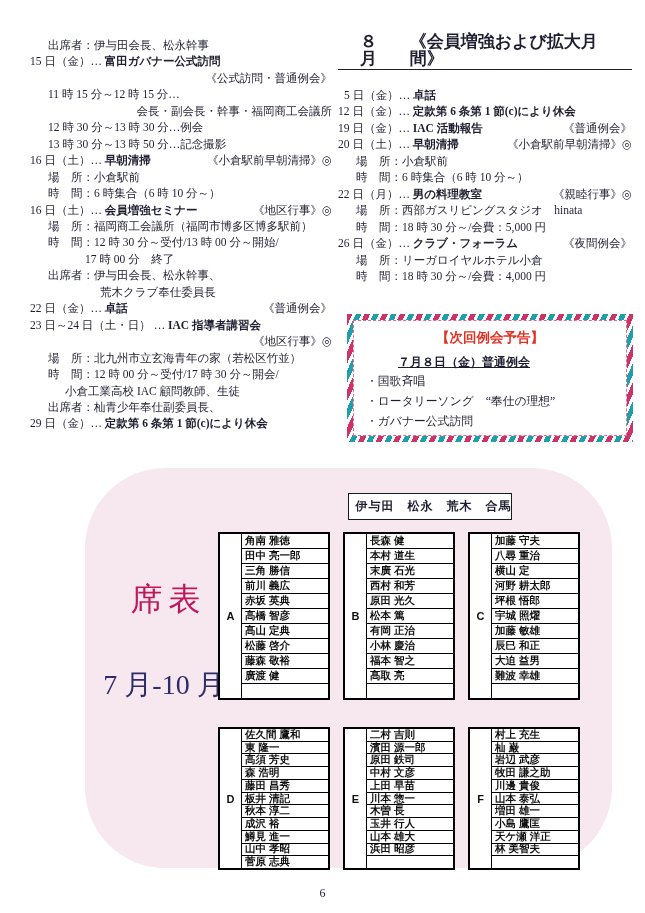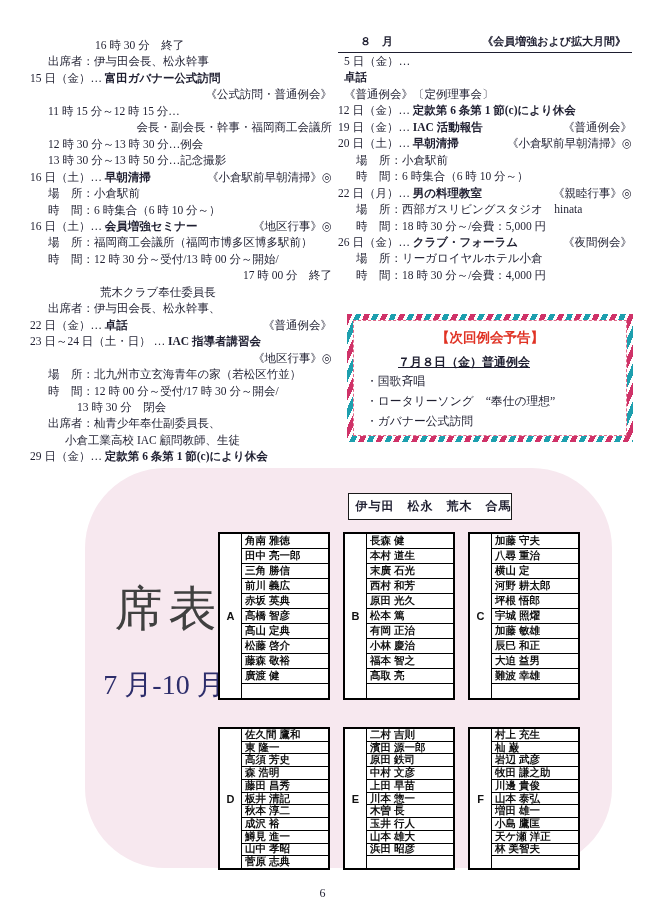--- a/index.html
+++ b/index.html
@@ -17,23 +17,23 @@
   .col { font-size:11.5px; }
   .sline { display:flex; line-height:16.45px; white-space:pre; }
   .sline span { white-space:pre; }
   .sline .fill { flex:1 1 auto; }
   .sline .bold { font-weight:bold; }
 
   #july-col  { left:30px;  top:37px; width:302px; }
   #aug-col   { left:338px; top:33px; width:294px; }
 
   .month-header {
-    display:flex; font-weight:bold; font-size:11px;
+    display:flex; font-weight:bold; font-size:17px;
     border-bottom:1px solid #1e1e30; padding:0 6px 2px 22px;
-    line-height:17px;
+    margin-bottom:17px; line-height:17px;
   }
   .month-header .sp { flex:1; }
 
   
   #preview-box {
     left:347px; top:314px; width:286px; height:128px;
     background:repeating-linear-gradient(115deg,
       #cf3268 0 5px, #ffffff 5px 8px, #1d9fae 8px 13px, #ffffff 13px 16px);
     padding:6px;
   }
@@ -53,21 +53,21 @@
   }
   .preview-item { margin-left:12px; font-size:11.8px; line-height:20px; }
 
   
   #pink-blob {
     left:85px; top:468px; width:527px; height:400px;
     background:#f7e8ef; border-radius:80px;
   }
   #seat-title {
     left:96px; top:580px; width:145px; text-align:center;
-    font-size:48px; color:#404040; letter-spacing:6px; line-height:1.2;
+    font-size:32px; color:#be185d; letter-spacing:6px; line-height:1.2;
   }
   #seat-period {
     left:84px; top:668px; width:160px; text-align:center;
     font-size:28px; color:#2d2d6b; white-space:pre; line-height:1.2;
   }
   #head-table {
     left:348px; top:493px; width:164px; height:27px;
     background:#ffffff; border:1px solid #1a1a1a;
     display:flex; align-items:center; justify-content:center;
     font-weight:bold; font-size:12px; letter-spacing:1px; white-space:pre;
@@ -105,56 +105,54 @@
 
   #page-number {
     left:0; top:886px; width:645px; text-align:center;
     font-size:12px; color:#1e1e30;
   }
 </style>
 </head>
 <body>
 
 <div class="abs col" id="july-col">
-    <div class="sline" style="padding-left: 65px;"><span>16 時 30 分　終了</span></div>
     <div class="sline" style="padding-left: 18px;"><span>出席者：伊与田会長、松永幹事</span></div>
     <div class="sline"><span>15 日（金）… </span><span class="bold">富田ガバナー公式訪問</span></div>
     <div class="sline"><span class="fill"></span><span>《公式訪問・普通例会》</span></div>
     <div class="sline" style="padding-left: 18px;"><span>11 時 15 分～12 時 15 分…</span></div>
     <div class="sline"><span class="fill"></span><span>会長・副会長・幹事・福岡商工会議所</span></div>
     <div class="sline" style="padding-left: 18px;"><span>12 時 30 分～13 時 30 分…例会</span></div>
     <div class="sline" style="padding-left: 18px;"><span>13 時 30 分～13 時 50 分…記念撮影</span></div>
     <div class="sline"><span>16 日（土）… </span><span class="bold">早朝清掃</span><span class="fill"></span><span>《小倉駅前早朝清掃》◎</span></div>
     <div class="sline" style="padding-left: 18px;"><span>場　所：小倉駅前</span></div>
     <div class="sline" style="padding-left: 18px;"><span>時　間：6 時集合（6 時 10 分～）</span></div>
     <div class="sline"><span>16 日（土）… </span><span class="bold">会員増強セミナー</span><span class="fill"></span><span>《地区行事》◎</span></div>
     <div class="sline" style="padding-left: 18px;"><span>場　所：福岡商工会議所（福岡市博多区博多駅前）</span></div>
     <div class="sline" style="padding-left: 18px;"><span>時　間：12 時 30 分～受付/13 時 00 分～開始/</span></div>
-    <div class="sline" style="padding-left: 55px; justify-content: flex-end;"><span>17 時 00 分　終了</span></div>
+    <div class="sline" style="padding-left: 55px;"><span>17 時 00 分　終了</span></div>
+    <div class="sline" style="padding-left: 18px;"><span>出席者：伊与田会長、松永幹事、</span></div>
     <div class="sline" style="padding-left: 70px;"><span>荒木クラブ奉仕委員長</span></div>
-    <div class="sline" style="padding-left: 18px;"><span>出席者：伊与田会長、松永幹事、</span></div>
     <div class="sline"><span>22 日（金）… </span><span class="bold">卓話</span><span class="fill"></span><span>《普通例会》</span></div>
     <div class="sline"><span>23 日～24 日（土・日） … </span><span class="bold">IAC 指導者講習会</span></div>
     <div class="sline"><span class="fill"></span><span>《地区行事》◎</span></div>
     <div class="sline" style="padding-left: 18px;"><span>場　所：北九州市立玄海青年の家（若松区竹並）</span></div>
     <div class="sline" style="padding-left: 18px;"><span>時　間：12 時 00 分～受付/17 時 30 分～開会/</span></div>
-    <div class="sline" style="padding-left: 47px;"><span>13 時 30 分　閉会</span></div>
+    <div class="sline" style="padding-left: 35px;"><span>小倉工業高校 IAC 顧問教師、生徒</span></div>
     <div class="sline" style="padding-left: 18px;"><span>出席者：杣青少年奉仕副委員長、</span></div>
-    <div class="sline" style="padding-left: 35px;"><span>小倉工業高校 IAC 顧問教師、生徒</span></div>
     <div class="sline"><span>29 日（金）… </span><span class="bold">定款第 6 条第 1 節(c)により休会</span></div>
   </div>
 
 <div class="abs col" id="aug-col">
   <div class="month-header">
     <span>８　月</span>
     <span class="sp"></span>
     <span>《会員増強および拡大月間》</span>
   </div>
   <div id="aug-lines">
-      <div class="sline" style="padding-left: 6px; flex-direction: column;"><span>5 日（金）… </span><span class="bold">卓話</span><span class="fill"></span><span>《普通例会》〔定例理事会〕</span></div>
+      <div class="sline" style="padding-left: 6px;"><span>5 日（金）… </span><span class="bold">卓話</span><span class="fill"></span></div>
       <div class="sline"><span>12 日（金）… </span><span class="bold">定款第 6 条第 1 節(c)により休会</span></div>
       <div class="sline"><span>19 日（金）… </span><span class="bold">IAC 活動報告</span><span class="fill"></span><span>《普通例会》</span></div>
       <div class="sline"><span>20 日（土）… </span><span class="bold">早朝清掃</span><span class="fill"></span><span>《小倉駅前早朝清掃》◎</span></div>
       <div class="sline" style="padding-left: 18px;"><span>場　所：小倉駅前</span></div>
       <div class="sline" style="padding-left: 18px;"><span>時　間：6 時集合（6 時 10 分～）</span></div>
       <div class="sline"><span>22 日（月）… </span><span class="bold">男の料理教室</span><span class="fill"></span><span>《親睦行事》◎</span></div>
       <div class="sline" style="padding-left: 18px;"><span>場　所：西部ガスリビングスタジオ　hinata</span></div>
       <div class="sline" style="padding-left: 18px;"><span>時　間：18 時 30 分～/会費：5,000 円</span></div>
       <div class="sline"><span>26 日（金）… </span><span class="bold">クラブ・フォーラム</span><span class="fill"></span><span>《夜間例会》</span></div>
       <div class="sline" style="padding-left: 18px;"><span>場　所：リーガロイヤルホテル小倉</span></div>

